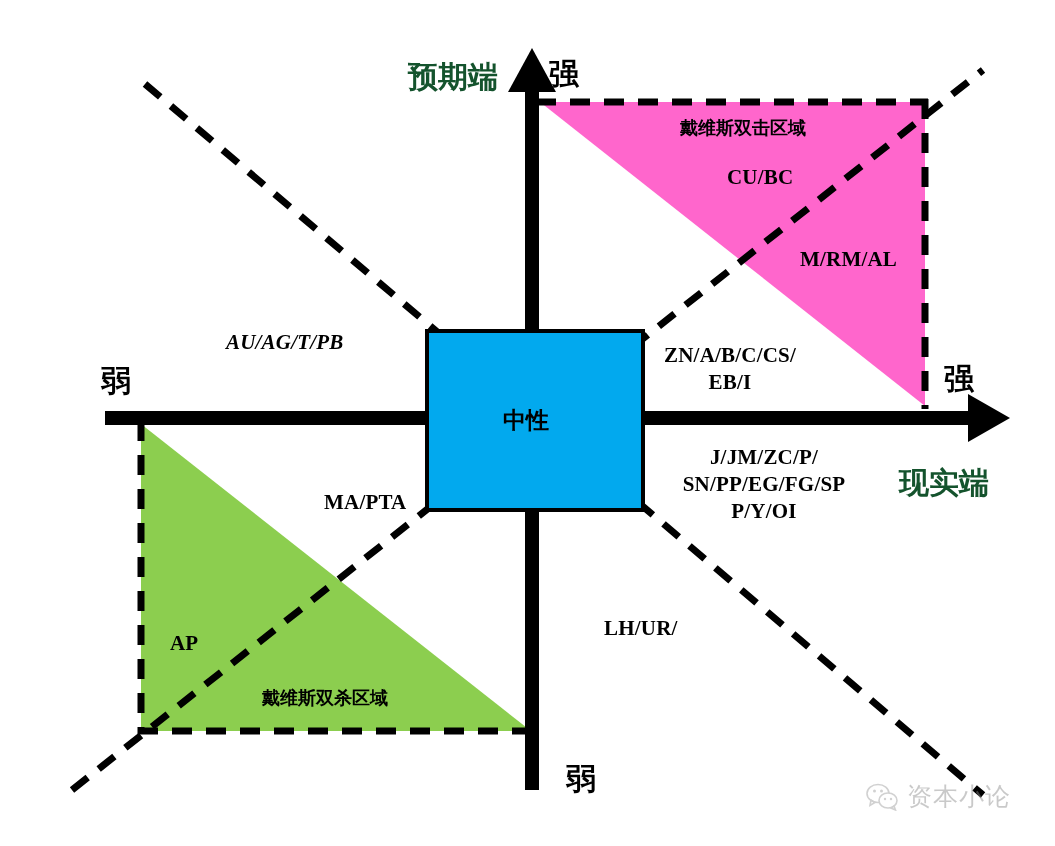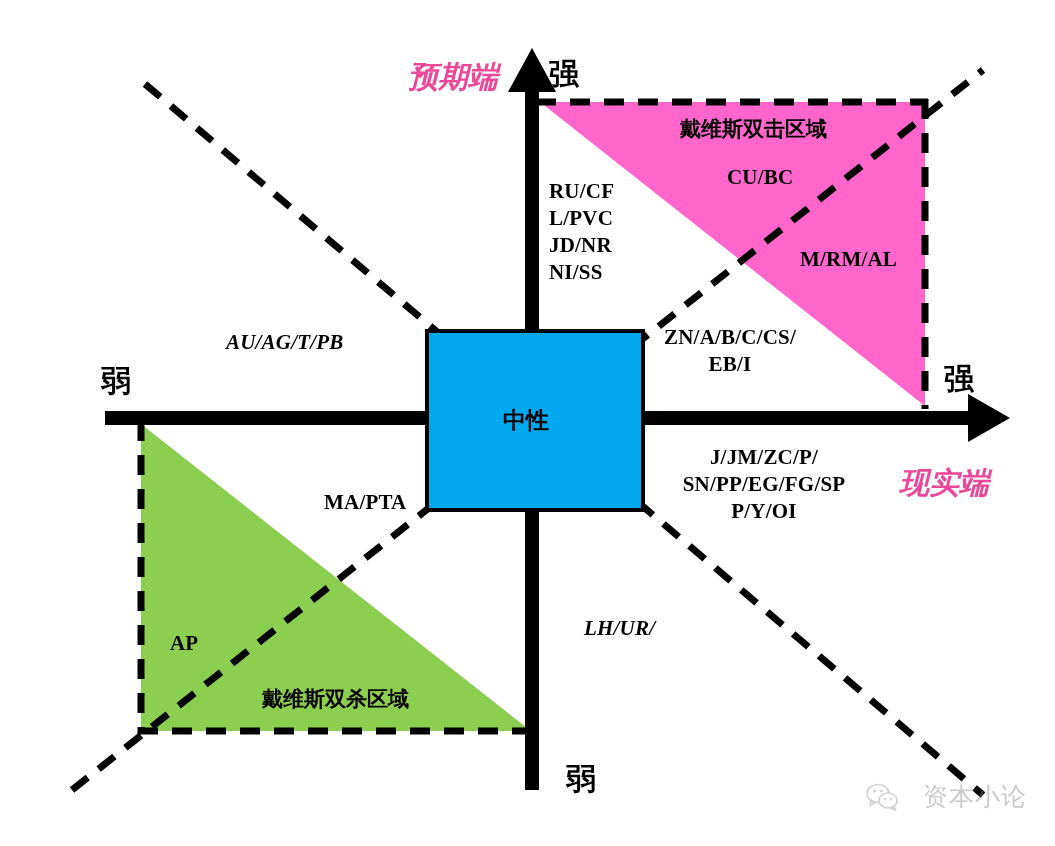--- a/index.html
+++ b/index.html
@@ -41,40 +41,39 @@
   }
   .ticker-block {
     font-size: 21px;
     letter-spacing: 0.2px;
   }
   .axis-cn {
     font-size: 30px;
   }
   .axis-cn-red {
     font-size: 30px;
-    color: #ec4899;
-    font-style: italic;
+    color: #14532d;
   }
   .region-title {
-    font-size: 21px;
+    font-size: 18px;
   }
   .center-label {
     font-size: 23px;
   }
   .center-col { text-align: center; }
   .left-col   { text-align: left; }
 
   
   #watermark {
     position: absolute;
     left: 866px;
     top: 780px;
     display: flex;
     align-items: center;
-    gap: 23px;
+    gap: 7px;
     opacity: 0.45;
   }
   #watermark .wm-text {
     font-family: "DejaVu Sans", "Liberation Sans", sans-serif;
     font-size: 25px;
     color: #8a8a8a;
     letter-spacing: 1px;
   }
 </style>
 </head>
@@ -125,59 +124,53 @@
   <div class="lbl lbl-cn axis-cn-red" style="left:899px; top:464px;">现实端</div>
 
   <div class="lbl lbl-cn center-label" style="left:0; top:0; width:1055px; text-align:left;
              transform: translate(503px, 406px);">中性</div>
 
   <div class="lbl lbl-cn region-title" style="left:680px; top:116px;">戴维斯双击区域</div>
 
   <div class="lbl lbl-cn region-title" style="left:228px; top:686px;margin-left:34px;">戴维斯双杀区域</div>
 
 
-  <div class="lbl lbl-en ticker-block left-col" style="left:549px; top:178px; width:120px;">
-    <div>RU/CF</div>
-    <div>L/PVC</div>
-    <div>JD/NR</div>
-    <div>NI/SS</div>
-  </div>
 
   <div class="lbl lbl-en ticker-block left-col" style="left:226px; top:329px;font-style:italic;">
     <div>AU/AG/T/PB</div>
   </div>
 
   <div class="lbl lbl-en ticker-block left-col" style="left:727px; top:164px;text-align:center;">
     <div>CU/BC</div>
   </div>
 
   <div class="lbl lbl-en ticker-block left-col" style="left:800px; top:246px;">
     <div>M/RM/AL</div>
   </div>
 
-  <div class="lbl lbl-en ticker-block center-col" style="left:655px; top:324px; width:150px;text-align:center;">
+  <div class="lbl lbl-en ticker-block center-col" style="left:655px; top:342px; width:150px;text-align:center;">
     <div>ZN/A/B/C/CS/</div>
     <div>EB/I</div>
   </div>
 
   <div class="lbl lbl-en ticker-block center-col" style="left:664px; top:444px; width:200px;">
     <div>J/JM/ZC/P/</div>
     <div>SN/PP/EG/FG/SP</div>
     <div>P/Y/OI</div>
   </div>
 
   <div class="lbl lbl-en ticker-block left-col" style="left:324px; top:489px;">
     <div>MA/PTA</div>
   </div>
 
   <div class="lbl lbl-en ticker-block left-col" style="left:170px; top:630px;">
     <div>AP</div>
   </div>
 
-  <div class="lbl lbl-en ticker-block left-col" style="left:584px; top:615px;font-style:italic;">
+  <div class="lbl lbl-en ticker-block left-col" style="left:604px; top:615px;">
     <div>LH/UR/</div>
   </div>
 
   <div id="watermark">
     <svg width="34" height="28" viewBox="0 0 34 28">
       <ellipse cx="12" cy="10.5" rx="11" ry="9" fill="none" stroke="#9a9a9a" stroke-width="1.6"></ellipse>
       <polygon points="5,17 4,22.5 9,19.5" fill="none" stroke="#9a9a9a" stroke-width="1.6"></polygon>
       <circle cx="8.5" cy="8" r="1.5" fill="#9a9a9a"></circle>
       <circle cx="15.5" cy="8" r="1.5" fill="#9a9a9a"></circle>
       <ellipse cx="22" cy="17.5" rx="9" ry="7.5" fill="#ffffff" stroke="#9a9a9a" stroke-width="1.6"></ellipse>

